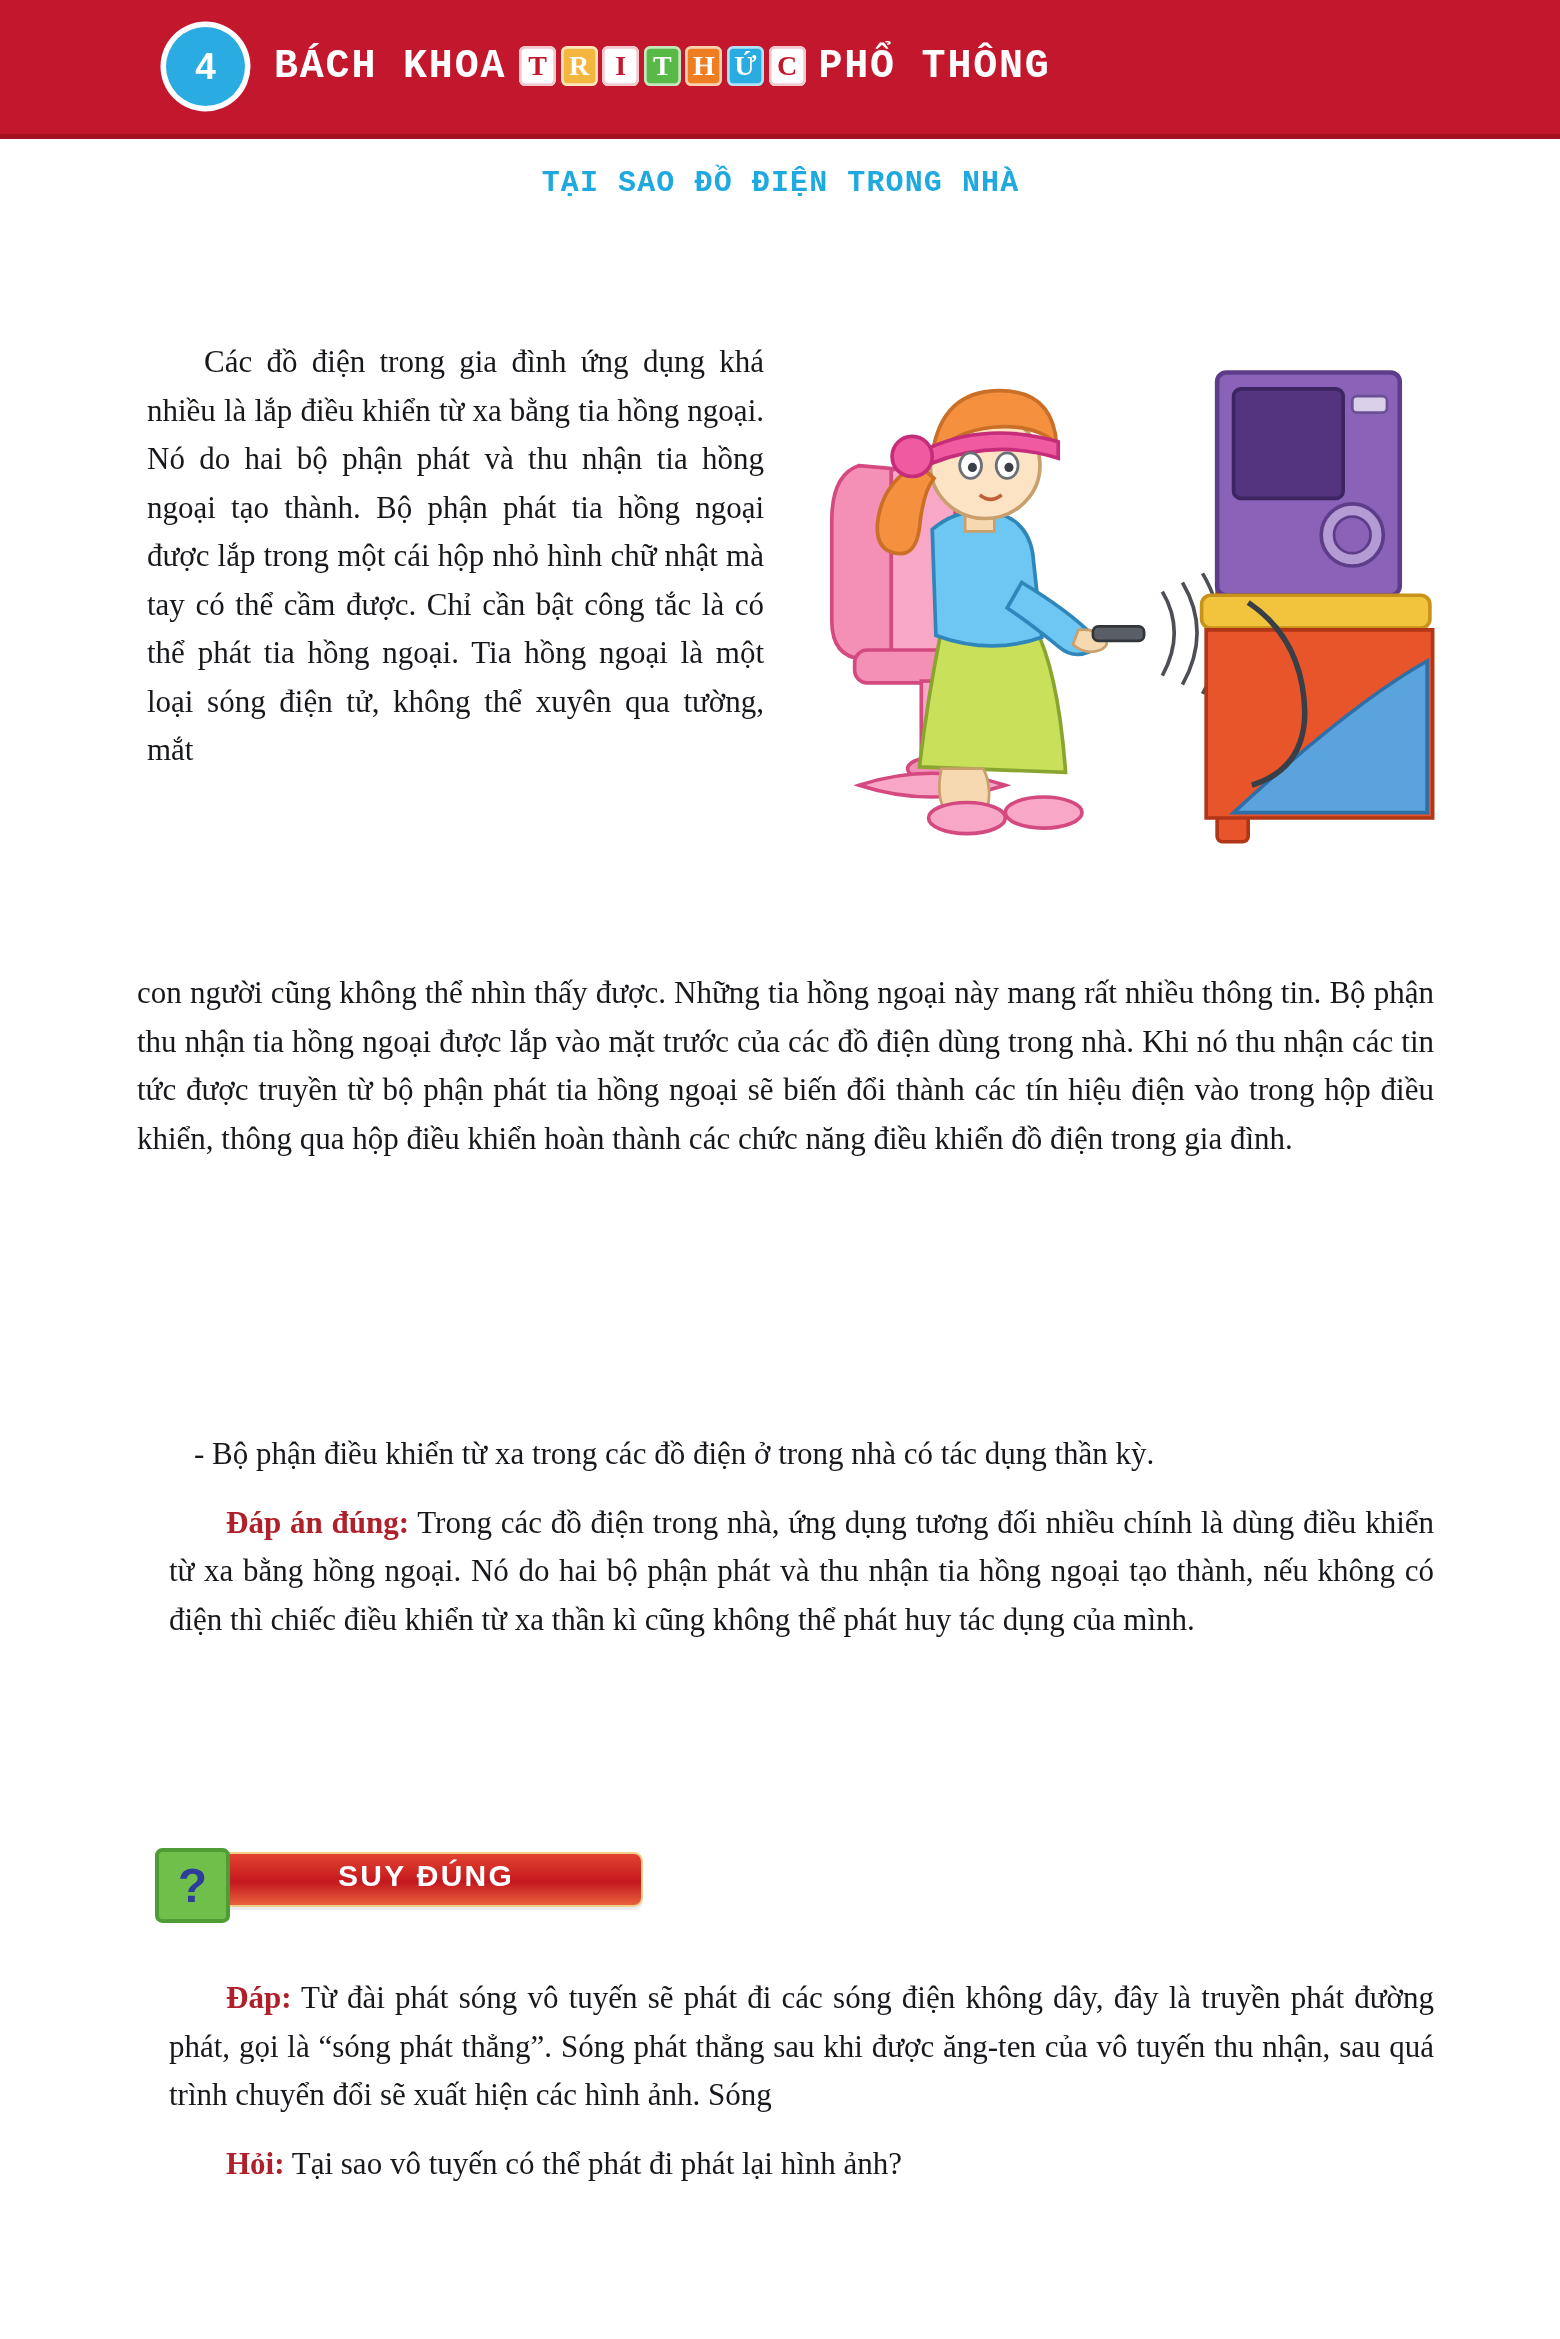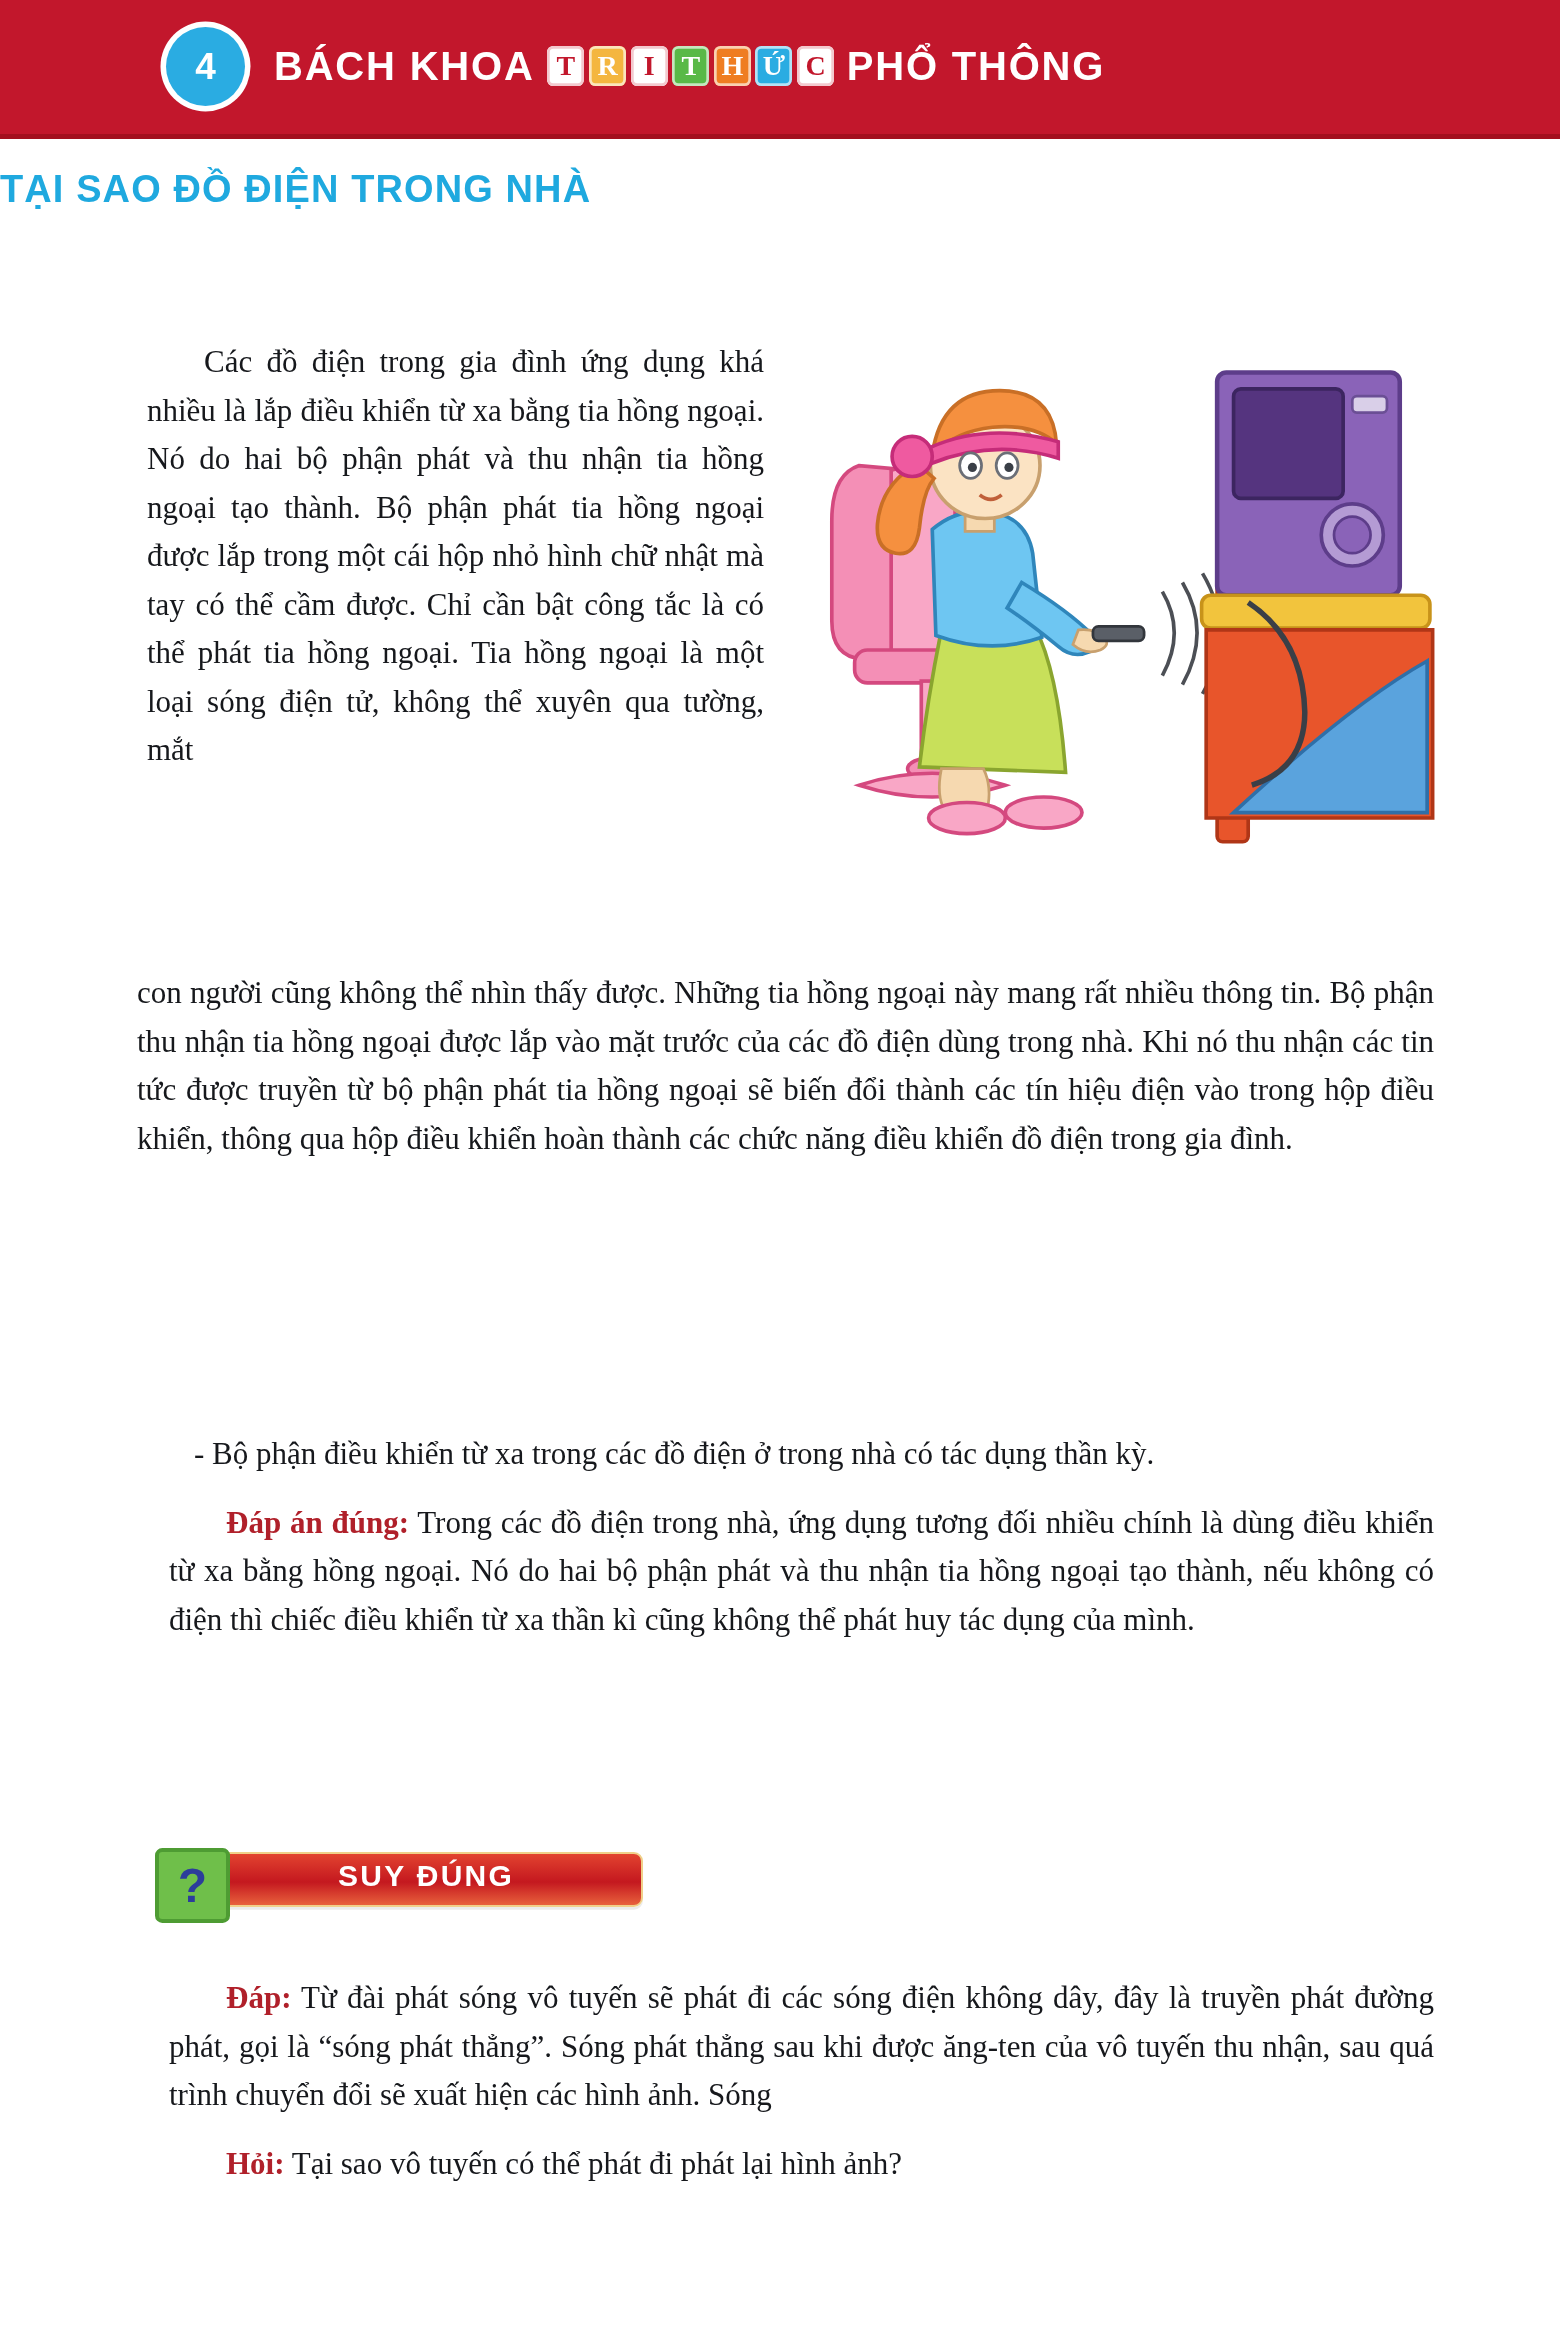--- a/index.html
+++ b/index.html
@@ -56,21 +56,21 @@
   .header-title {
     position: absolute;
     left: 274px; top: 37px;
     height: 58px;
     display: flex;
     align-items: center;
     gap: 12.8px;
   }
   .header-title .word {
     color: #ffffff;
-    font-family: Liberation Sans, sans-serif;
+    font-family: Liberation Mono, monospace;
     font-weight: bold;
     font-size: 40px;
     letter-spacing: 1.8px;
   }
   .blocks {
     display: flex;
     gap: 4.6px;
     align-items: center;
   }
   .blk {
@@ -89,24 +89,25 @@
   .blk.y { background:#f4b63f; }
   .blk.g { background:#59b947; }
   .blk.o { background:#ef7d22; }
   .blk.b { background:#2aace2; }
 
   
   .article-title {
     position: absolute;
     left: 0; top: 164px;
     width: 1561px;
+    text-align: center;
     color: #1fa9df;
-    font-family: Liberation Sans, sans-serif;
-    font-weight: bold;
-    font-size: 38px;
+    font-family: Liberation Mono, monospace;
+    font-weight: bold;
+    font-size: 30px;
     line-height: 1.33;
     letter-spacing: 1.1px;
   }
   .article-title .l2 { display: block; }
 
   
   .col-text {
     position: absolute;
     left: 147px; top: 338px;
     width: 617px;

